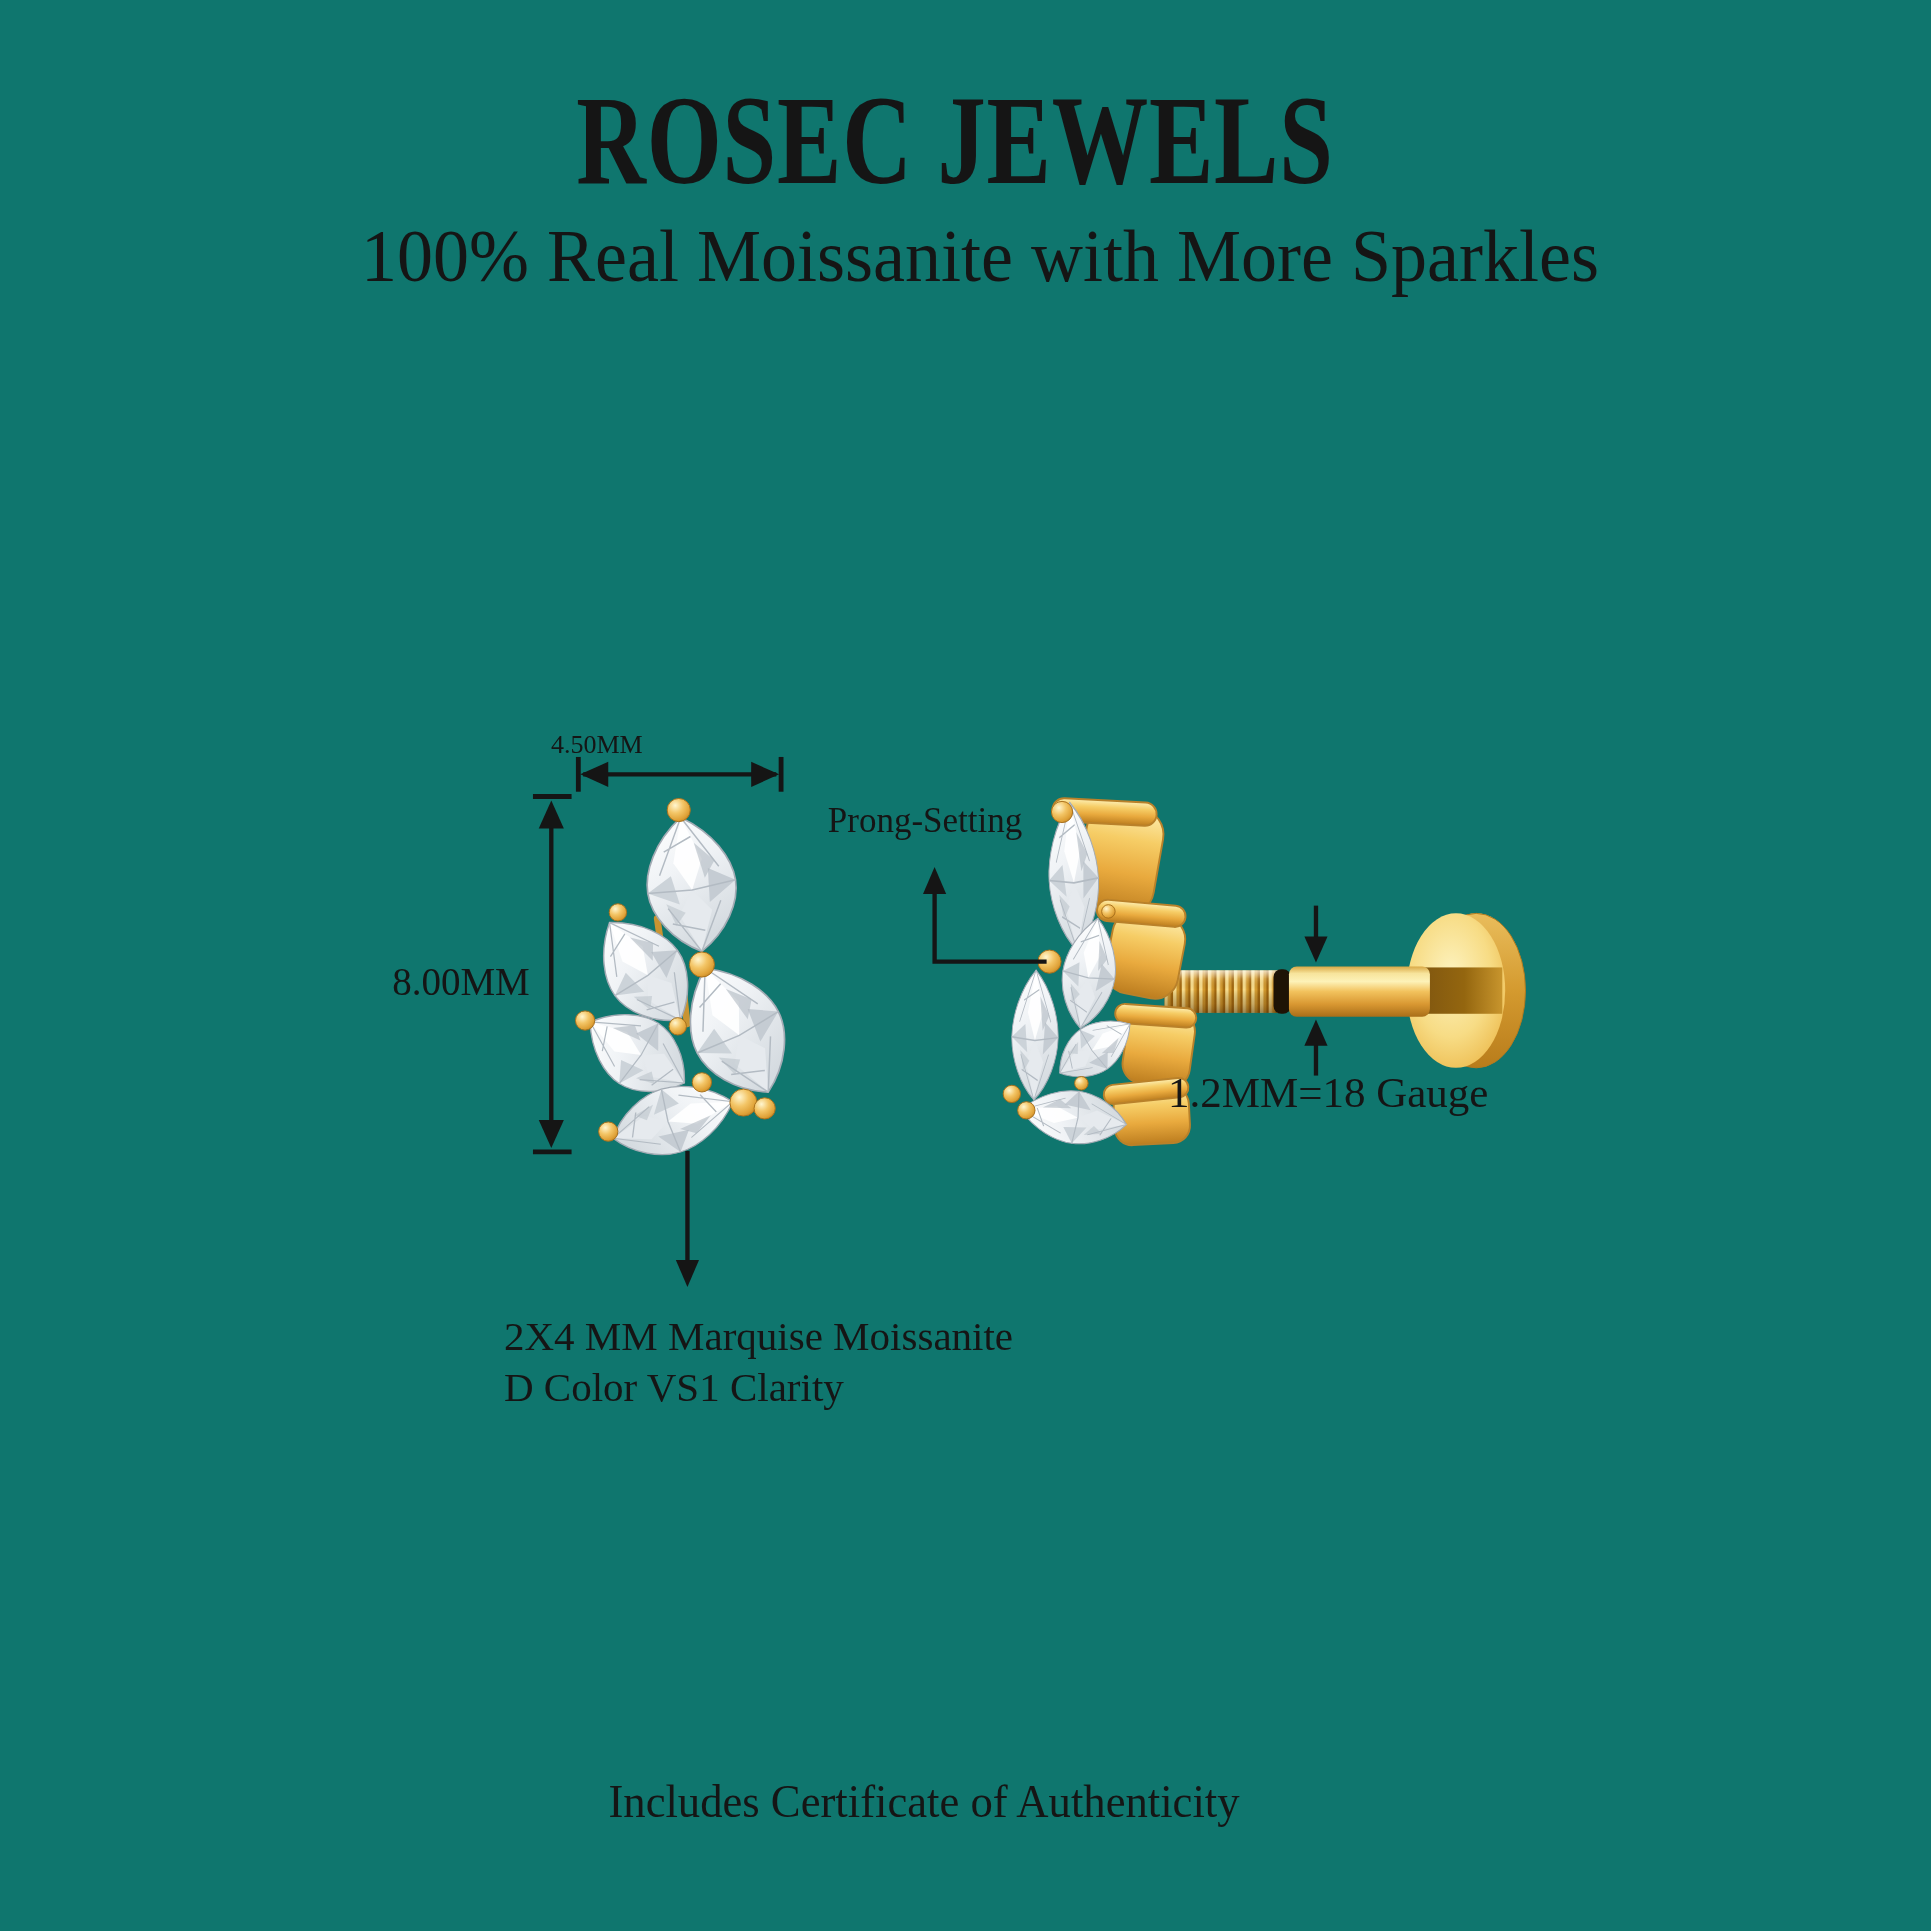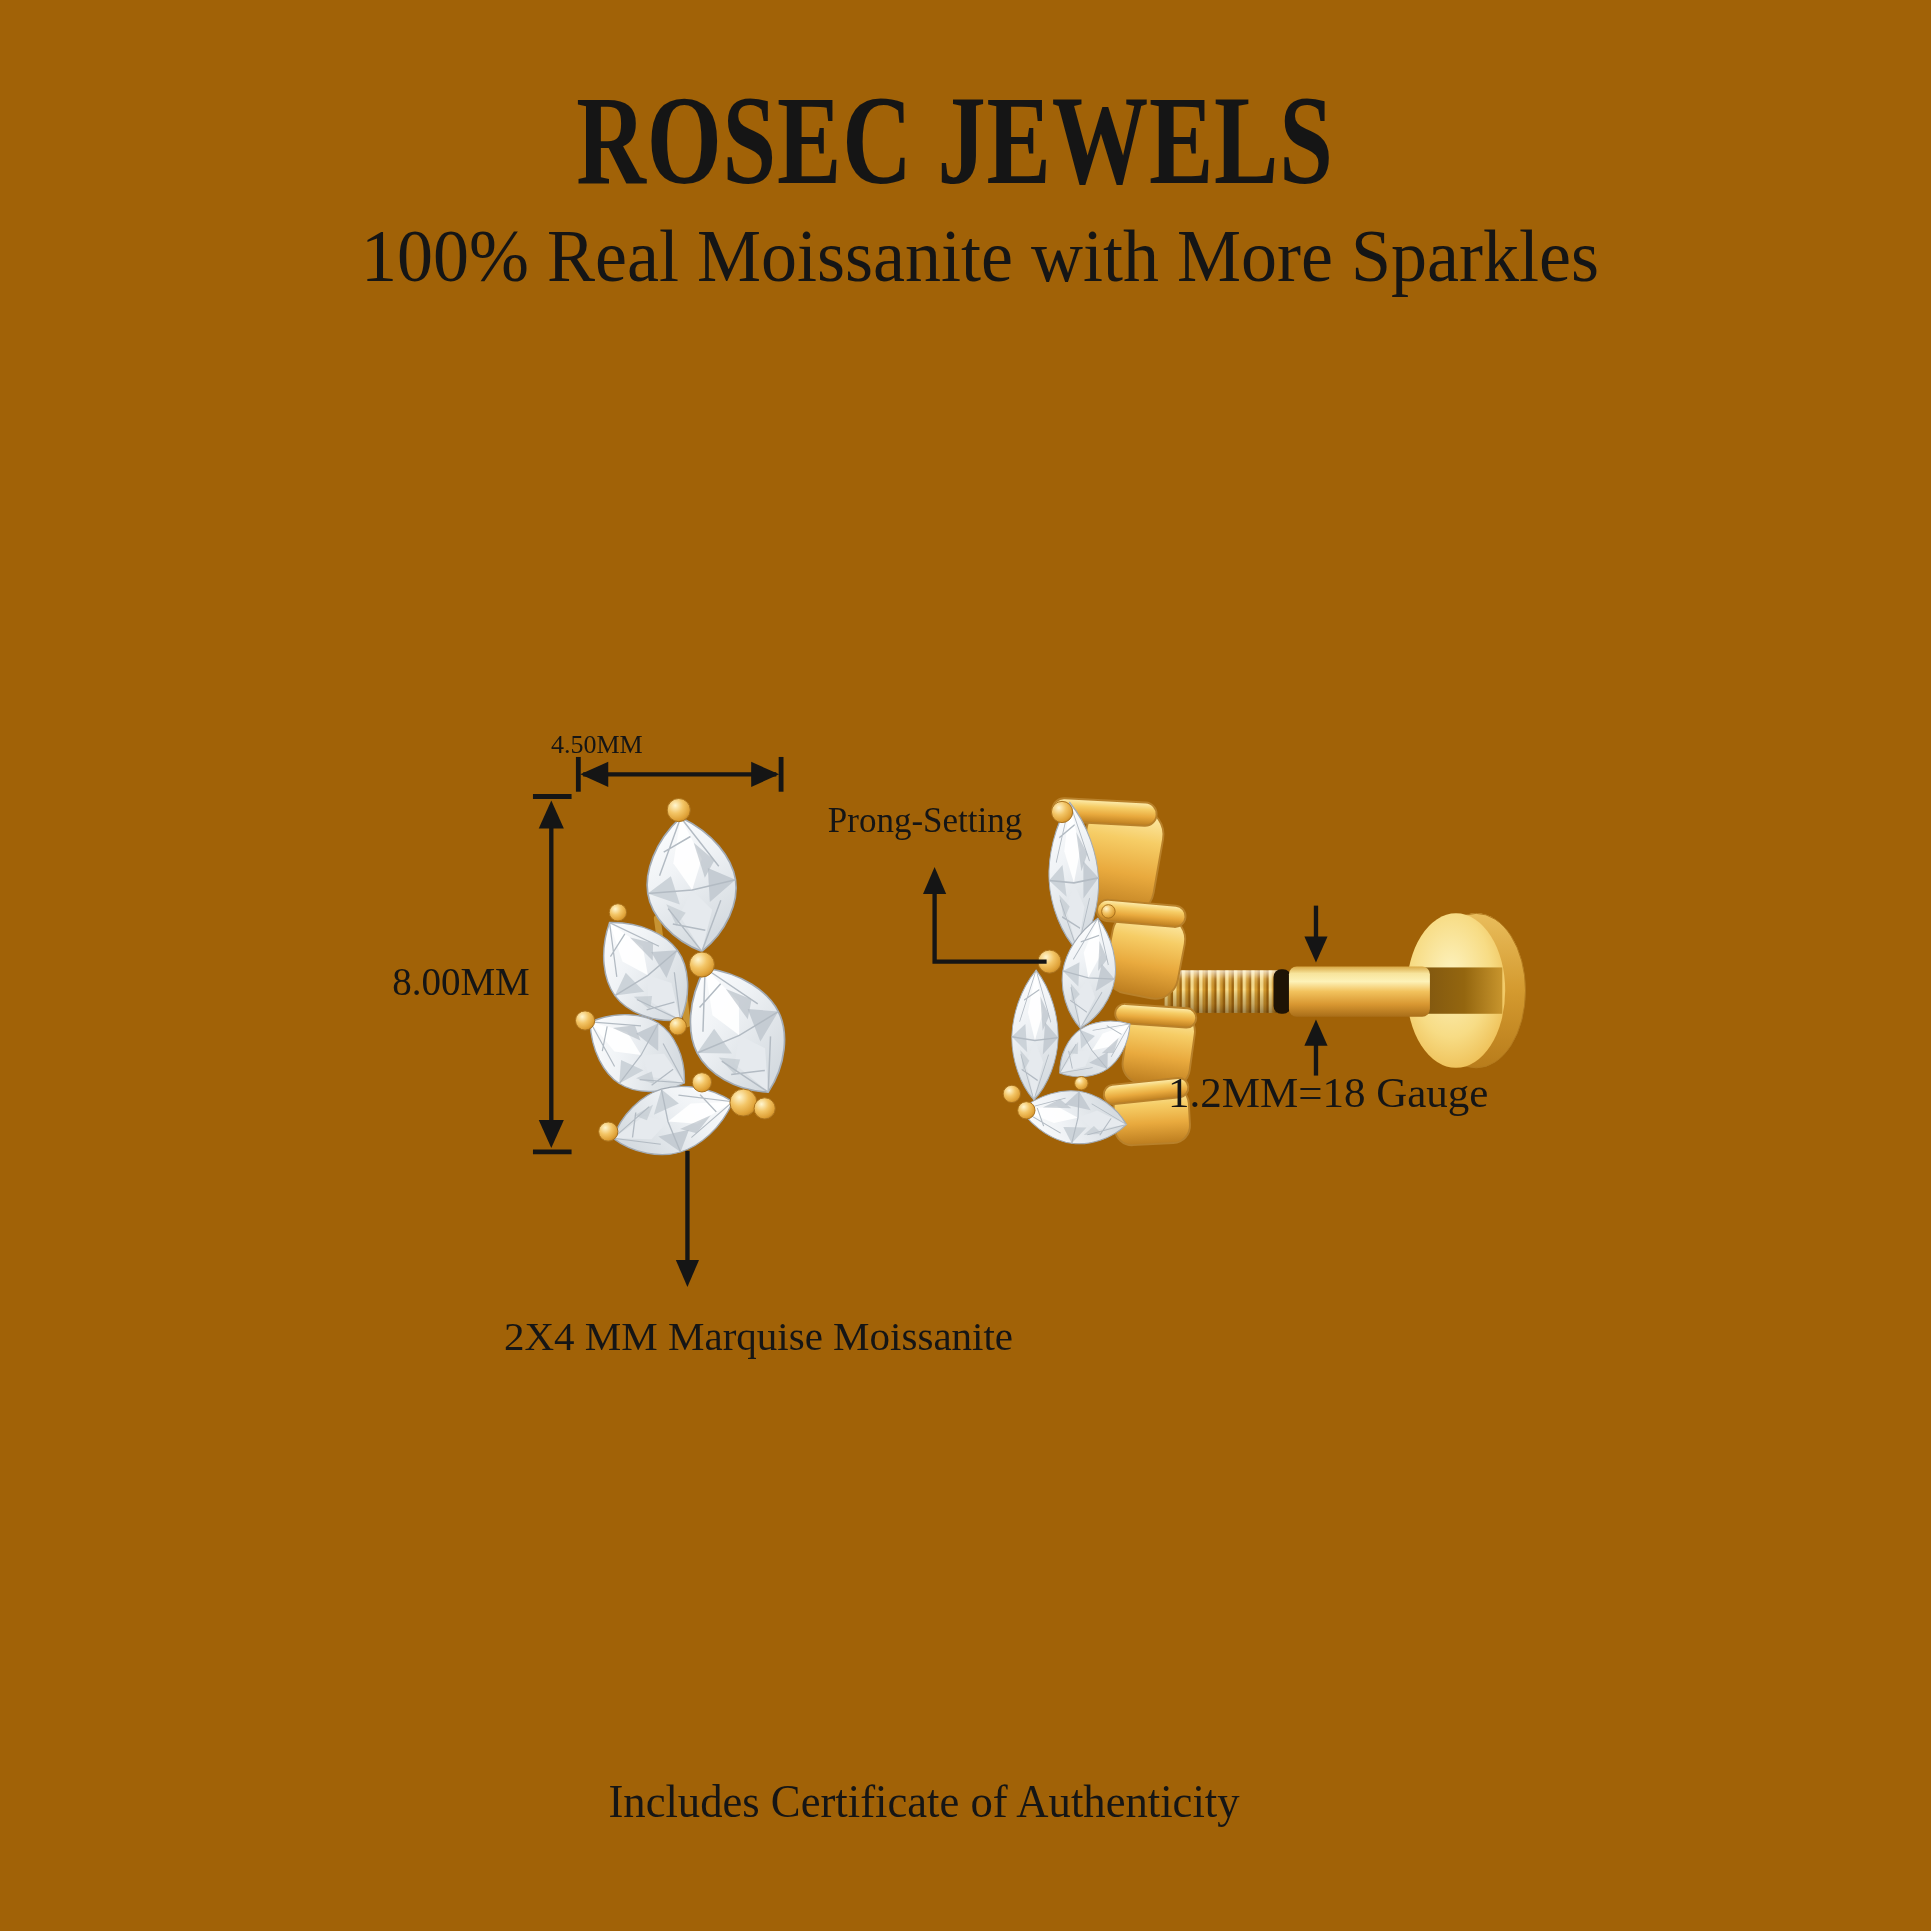--- a/index.html
+++ b/index.html
@@ -1,16 +1,16 @@
 <!DOCTYPE html>
 <html><head>
 <meta charset="utf-8">
 <style>
   html,body{margin:0;padding:0;background:#ffffff;}
-  .page{position:relative;width:1931px;height:1931px;background:#a16207;
+  .page{position:relative;width:1931px;height:1931px;background:#0f766e;
         font-family:"Liberation Serif",serif;color:#151515;overflow:hidden;}
   .art{position:absolute;left:0;top:0;width:1931px;height:1931px;}
   .lbl{position:absolute;line-height:1;white-space:nowrap;color:#151515;text-align:center;}
   .brand-title{top:77px;left:0;right:21px;text-align:center;font-size:127px;font-weight:bold;
         letter-spacing:1px;transform:scaleX(.76);transform-origin:50% 50%;}
   .brand-tagline{top:218px;left:29px;right:0;text-align:center;font-size:75px;
         transform:scaleX(.96);transform-origin:50% 50%;}
   .footer-note{top:1778px;left:0;right:83px;text-align:center;font-size:47px;
         transform:scaleX(.95);transform-origin:50% 50%;}
   .width-label{left:551px;top:732px;width:253px;text-align:left;font-size:26px;}
@@ -214,17 +214,18 @@
       </g>
     </g>
   </svg>
 
   <div class="lbl width-label">4.50MM</div>
   <div class="lbl height-label">8.00MM</div>
   <div class="lbl prong-label">Prong-Setting</div>
   <div class="lbl gauge-label">1.2MM=18 Gauge</div>
   <div class="stone-note">
     <div>2X4 MM Marquise Moissanite</div>
+    <div>D Color VS1 Clarity</div>
   </div>
   <div class="lbl footer-note">Includes Certificate of Authenticity</div>
 
 </div>
 
 
 </body></html>

